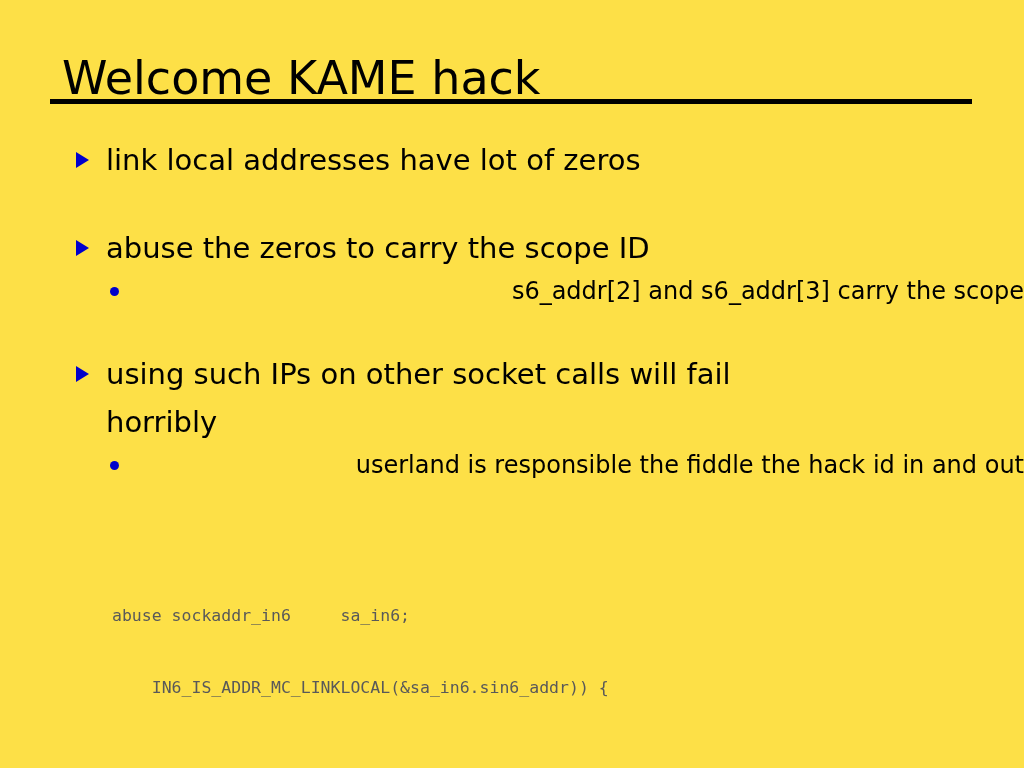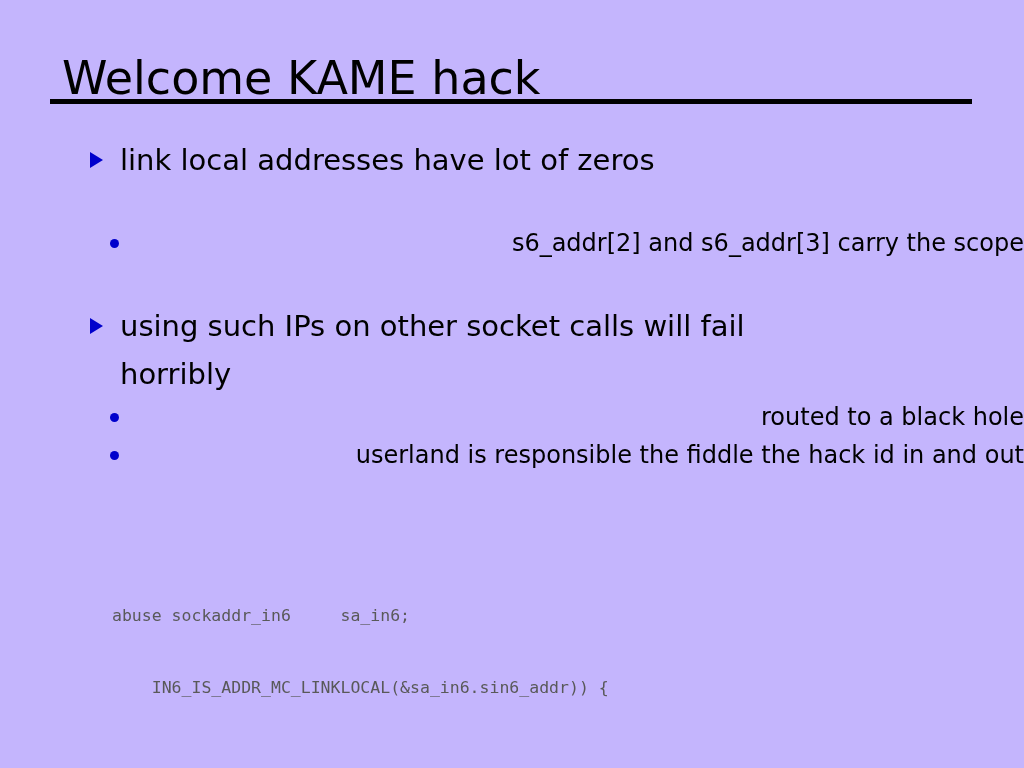--- a/index.html
+++ b/index.html
@@ -12,21 +12,21 @@
     height: 768px;
     overflow: hidden;
     font-family: "DejaVu Sans", sans-serif;
     color: #000000;
     position: relative;
   }
 
   .slide {
     position: absolute;
     inset: 0;
-    background: #c4b5fd;
+    background: #fde047;
   }
 
   
   .slide-title {
     position: absolute;
     left: 62px;
     top: 50px;
     font-size: 46px;
     line-height: 56px;
     font-weight: normal;
@@ -50,21 +50,20 @@
     top: 136px;
     width: 1024px;
   }
 
   .bullet-l1 {
     position: relative;
     padding-left: 106px;
     font-size: 29px;
     line-height: 48px;
     color: #000000;
-    margin-left: 14px;
   }
   .bullet-l1 .marker-tri {
     position: absolute;
     left: 76px;
     top: 16px;
     width: 0;
     height: 0;
     border-top: 8px solid transparent;
     border-bottom: 8px solid transparent;
     border-left: 13px solid #0000CC;
@@ -117,34 +116,34 @@
 
   <div class="body-area">
 
     <div class="bullet-l1">
       <span class="marker-tri"></span>
       <span class="l1-text">link local addresses have lot of zeros</span>
     </div>
 
     <div class="gap-md"></div>
 
+    <div class="bullet-l1">
+      <span class="marker-tri"></span>
+      <span class="l1-text">abuse the zeros to carry the scope ID</span>
+    </div>
     <div class="bullet-l2">
       <span class="marker-dot"></span>
       <span>s6_addr[2] and s6_addr[3] carry the scope</span>
     </div>
 
     <div class="gap-md"></div>
 
     <div class="bullet-l1">
       <span class="marker-tri"></span>
       <span class="l1-text">using such IPs on other socket calls will fail horribly</span>
-    </div>
-    <div class="bullet-l2">
-      <span class="marker-dot"></span>
-      <span>routed to a black hole</span>
     </div>
     <div class="bullet-l2">
       <span class="marker-dot"></span>
       <span>userland is responsible the fiddle the hack id in and out</span>
     </div>
 
   </div>
 
   <div class="code-block">
     <div class="code-line">abuse sockaddr_in6     sa_in6;</div>

